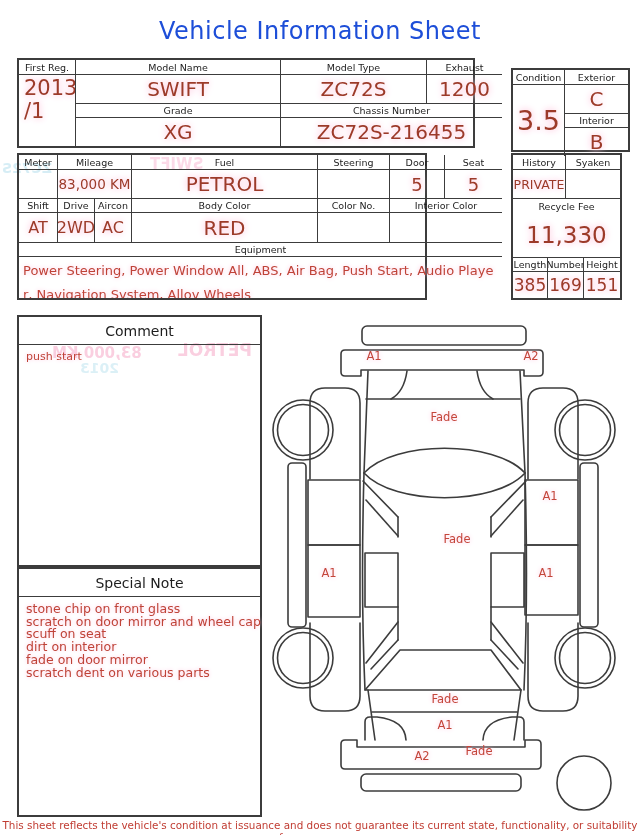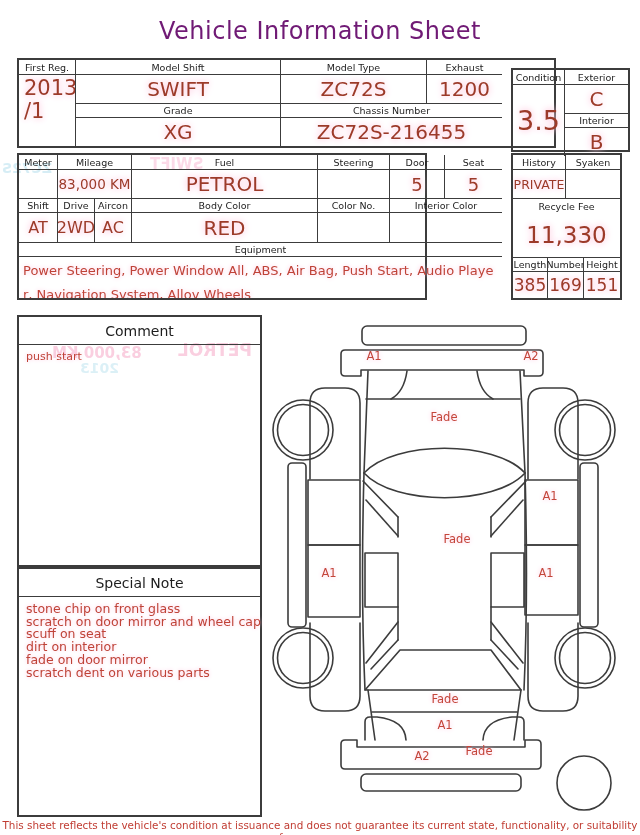--- a/index.html
+++ b/index.html
@@ -45,21 +45,21 @@
   
   .pane-hdr{height:28px;border-bottom:1.5px solid var(--ln);display:flex;
     align-items:center;justify-content:center;font-size:14px;color:var(--hdr);}
   .pane-body{padding:6px 7px;font-size:12.5px;line-height:12.7px;color:var(--valred);
     text-shadow:0 0 4px var(--halo);}
   #comment-body{font-size:11px;}
   #note-lines div{white-space:nowrap;}
 
   
   #page-title{position:absolute;left:0;right:0;top:17px;text-align:center;
-    font-size:24px;letter-spacing:.5px;color:#701a75;z-index:1;}
+    font-size:24px;letter-spacing:.5px;color:#1d4ed8;z-index:1;}
   #footer-note{position:absolute;left:0;right:0;top:819px;text-align:center;
     font-size:10.4px;color:#c03c32;z-index:1;}
 
   
   #car-diagram{position:absolute;left:258px;top:313px;z-index:1;}
   #car-diagram path,#car-diagram rect,#car-diagram circle,#car-diagram line{
     fill:none;stroke:#3c3c3c;stroke-width:1.6;stroke-linejoin:round;stroke-linecap:round;}
   #car-diagram text.dmark{font-family:"DejaVu Sans","Liberation Sans",sans-serif;
     font-size:11.5px;fill:#c4453a;text-anchor:middle;stroke:none;
     text-shadow:0 0 5px var(--halo);}
@@ -72,25 +72,25 @@
   <div id="ghost-layer">
       <span style="left: 150px; top: 155px; font-size: 15px; color: rgb(249, 188, 214); opacity: 0.55;">SWIFT</span>
       <span style="left: 2px; top: 160px; font-size: 14px; color: rgb(181, 224, 238); opacity: 0.55;">ZC72S</span>
       <span style="left: 52px; top: 344px; font-size: 15px; color: rgb(247, 176, 204); opacity: 0.6;">83,000 KM</span>
       <span style="left: 178px; top: 340px; font-size: 17px; color: rgb(247, 176, 204); opacity: 0.6;">PETROL</span>
       <span style="left: 80px; top: 360px; font-size: 14px; color: rgb(191, 228, 240); opacity: 0.55;">2013</span>
     </div>
 
   <div id="page-title">Vehicle Information Sheet</div>
 
-  <div class="box grid" style="left:17px;top:58px;width:539px;height:90px;
+  <div class="box grid" style="left:17px;top:58px;width:458px;height:90px;
               grid-template-columns:57px 205px 146px 75px;
               grid-template-rows:15px 29px 14px 28px;">
     <div class="cell hdr br bb">First Reg.</div>
-    <div class="cell hdr br bb">Model Shift</div>
+    <div class="cell hdr br bb">Model Name</div>
     <div class="cell hdr br bb">Model Type</div>
     <div class="cell hdr bb">Exhaust</div>
 
     <div id="first-reg-value" class="cell rv br" style="grid-row:2 / span 3;">
       <span>2013</span>
       <span>/1</span>
     </div>
     <div class="cell rv v20 br bb">SWIFT</div>
     <div class="cell rv v20 br bb">ZC72S</div>
     <div class="cell rv v20 bb">1200</div>

